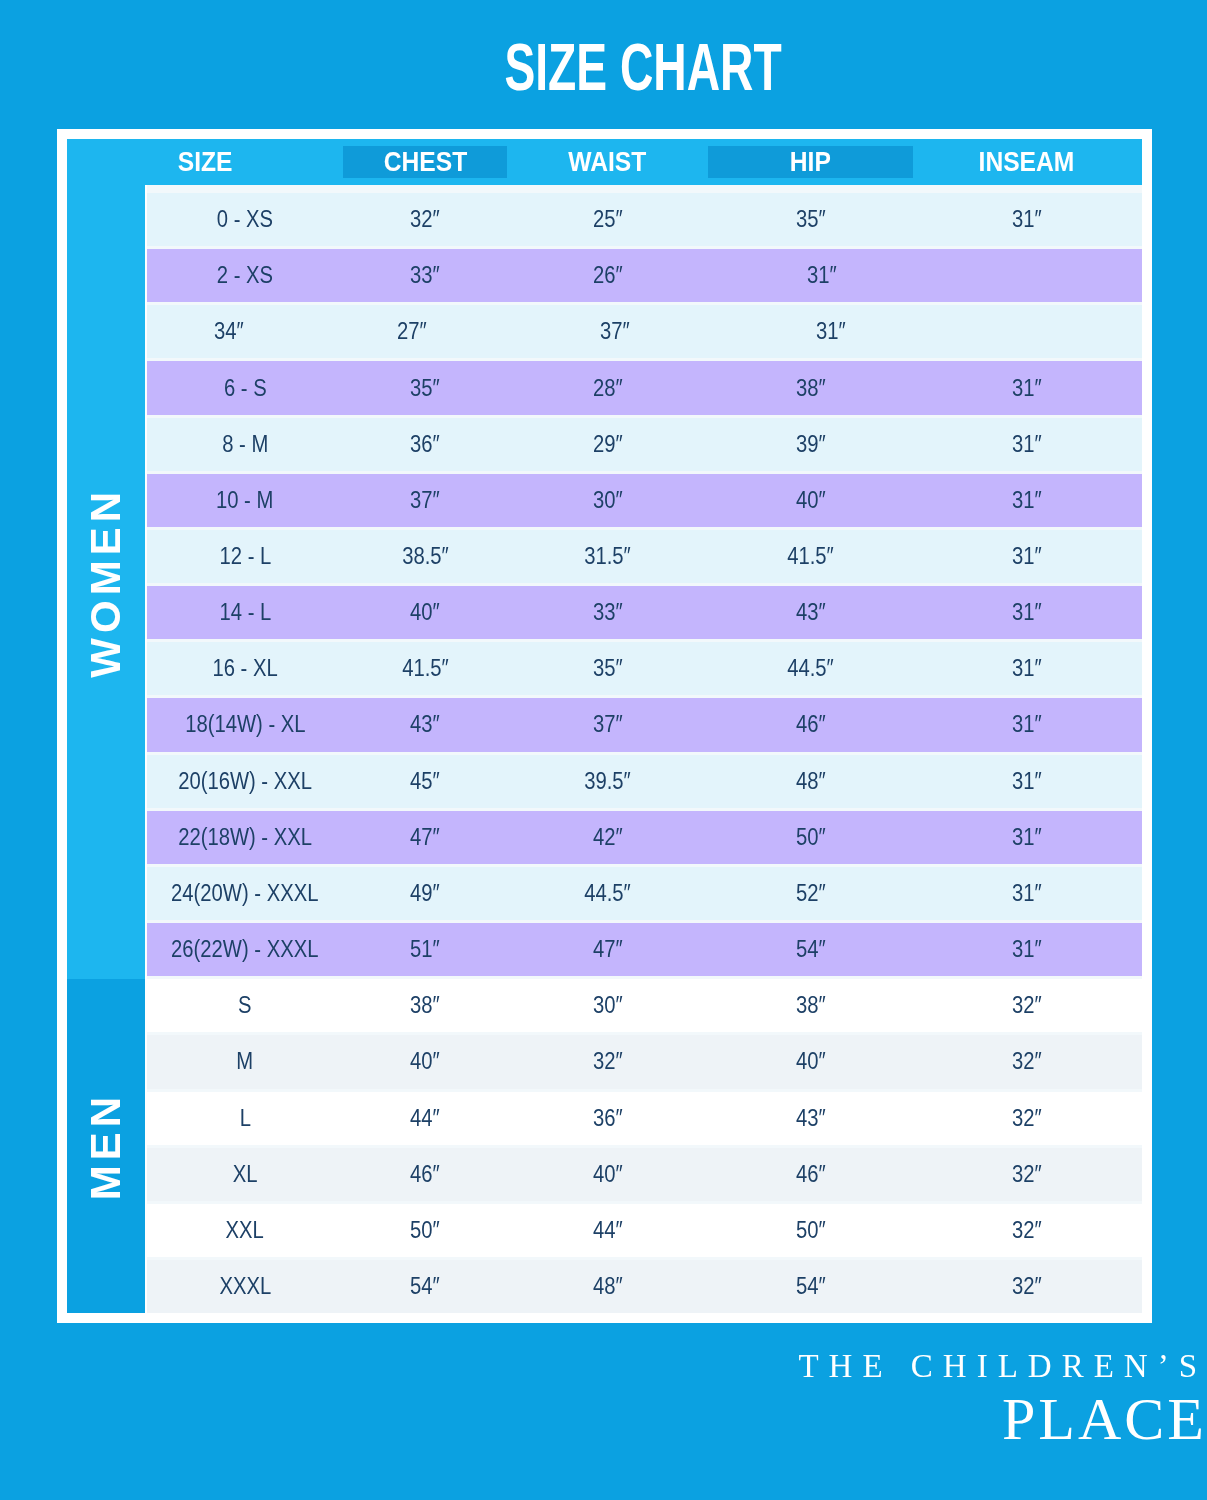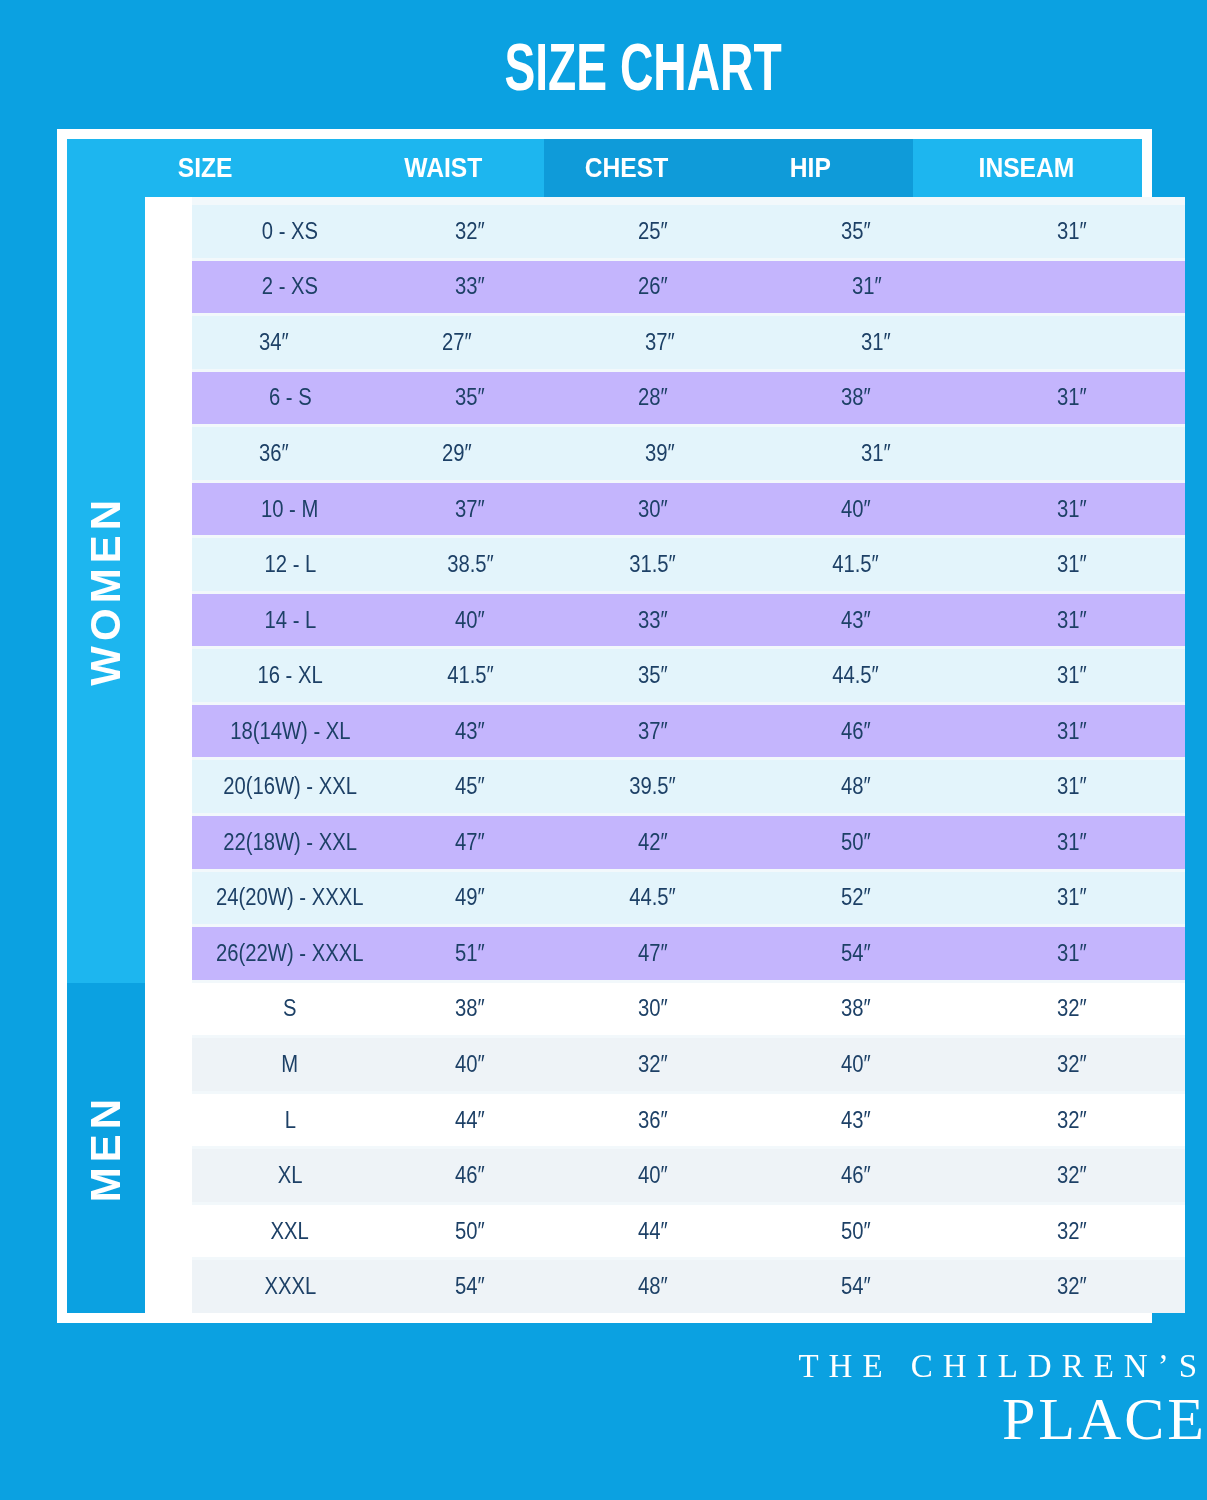--- a/index.html
+++ b/index.html
@@ -19,42 +19,42 @@
   }
   .title .cnd{transform:scaleX(0.70);}
   .cnd{display:inline-block;transform:scaleX(0.88);transform-origin:center;}
   
   .frame{
     position:absolute;left:57px;top:129px;width:1095px;height:1194px;
     background:#ffffff;box-sizing:border-box;padding:10px;
   }
   .inner{width:100%;height:100%;display:flex;flex-direction:column;}
   
-  .header-row{height:58px;display:flex;background:#1db6ef;flex:none;}
+  .header-row{height:46px;display:flex;background:#1db6ef;flex:none;align-items:center;}
   .hcell{
     display:flex;align-items:center;justify-content:center;
     color:#ffffff;font-weight:bold;font-size:28px;white-space:nowrap;
   }
   .hcell.dark{background:#0f9bd9;}
   .h0{width:276px}.h1{width:164px}.h2{width:201px}.h3{width:205px}.h4{width:227px}
   
   .body-grid{flex:1;display:flex;min-height:0;}
   .strip{width:78px;display:flex;flex-direction:column;flex:none;}
   .strip-women{flex:788.5;background:#1db6ef;display:flex;align-items:center;justify-content:center;}
   .strip-men{flex:331.5;background:#0ba1e1;display:flex;align-items:center;justify-content:center;}
   .vlabel{
     writing-mode:vertical-rl;transform:rotate(180deg);
     color:#ffffff;font-weight:bold;font-size:42px;letter-spacing:5px;
     white-space:nowrap;
   }
   .rows{
     flex:1;background:#f2f8fb;
     padding-top:8px;
     display:flex;flex-direction:column;gap:3px;min-height:0;
-    border-left:2px solid #ffffff;box-sizing:border-box;margin-left:45px;
+    border-left:2px solid #ffffff;box-sizing:border-box;
   }
   .row{flex:1;display:flex;min-height:0;}
   .cell{
     display:flex;align-items:center;justify-content:center;
     color:#1d4066;font-size:23px;white-space:nowrap;
   }
   .c0{width:196px}.c1{width:164px}.c2{width:201px}.c3{width:205px}.c4{width:227px}
   .w-odd{background:#e3f4fb}
   .w-even{background:#c4b5fd}
   .m-odd{background:#ffffff}
@@ -75,25 +75,25 @@
   <span class="cnd">SIZE CHART</span>
 </div>
 
 <div class="frame">
   <div class="inner">
 
     <div class="header-row">
       <div class="hcell h0">
           <span class="cnd">SIZE</span>
         </div>
+      <div class="hcell h1 dark">
+          <span class="cnd">CHEST</span>
+        </div>
       <div class="hcell h2">
           <span class="cnd">WAIST</span>
-        </div>
-      <div class="hcell h1 dark">
-          <span class="cnd">CHEST</span>
         </div>
       <div class="hcell h3 dark">
           <span class="cnd">HIP</span>
         </div>
       <div class="hcell h4">
           <span class="cnd">INSEAM</span>
         </div>
     </div>
 
     <div class="body-grid">
@@ -162,20 +162,23 @@
               <span class="cnd">28″</span>
             </div>
             <div class="cell c3">
               <span class="cnd">38″</span>
             </div>
             <div class="cell c4">
               <span class="cnd">31″</span>
             </div>
           </div>
           <div class="row w-odd">
+            <div class="cell c0">
+              <span class="cnd">8 - M</span>
+            </div>
             <div class="cell c1">
               <span class="cnd">36″</span>
             </div>
             <div class="cell c2">
               <span class="cnd">29″</span>
             </div>
             <div class="cell c3">
               <span class="cnd">39″</span>
             </div>
             <div class="cell c4">

